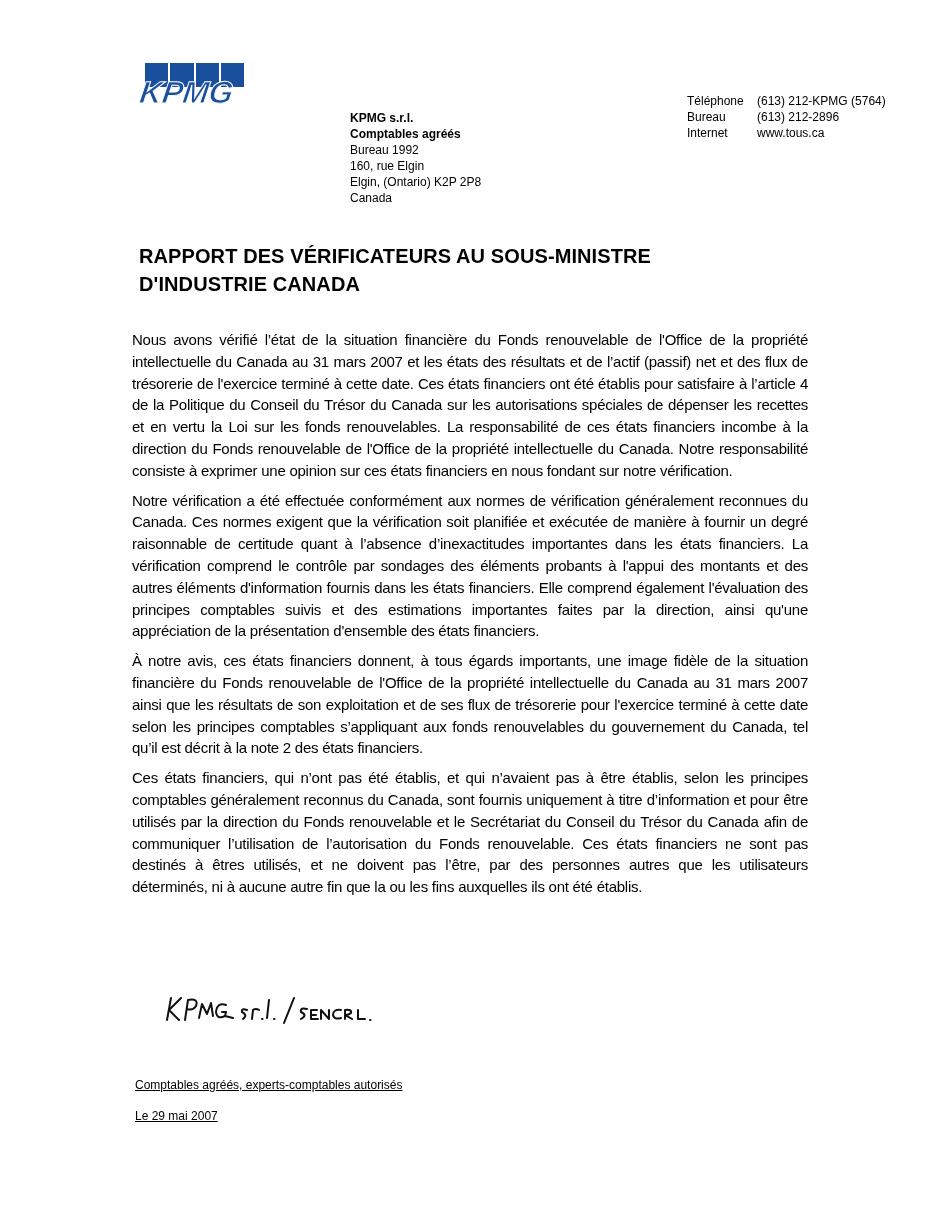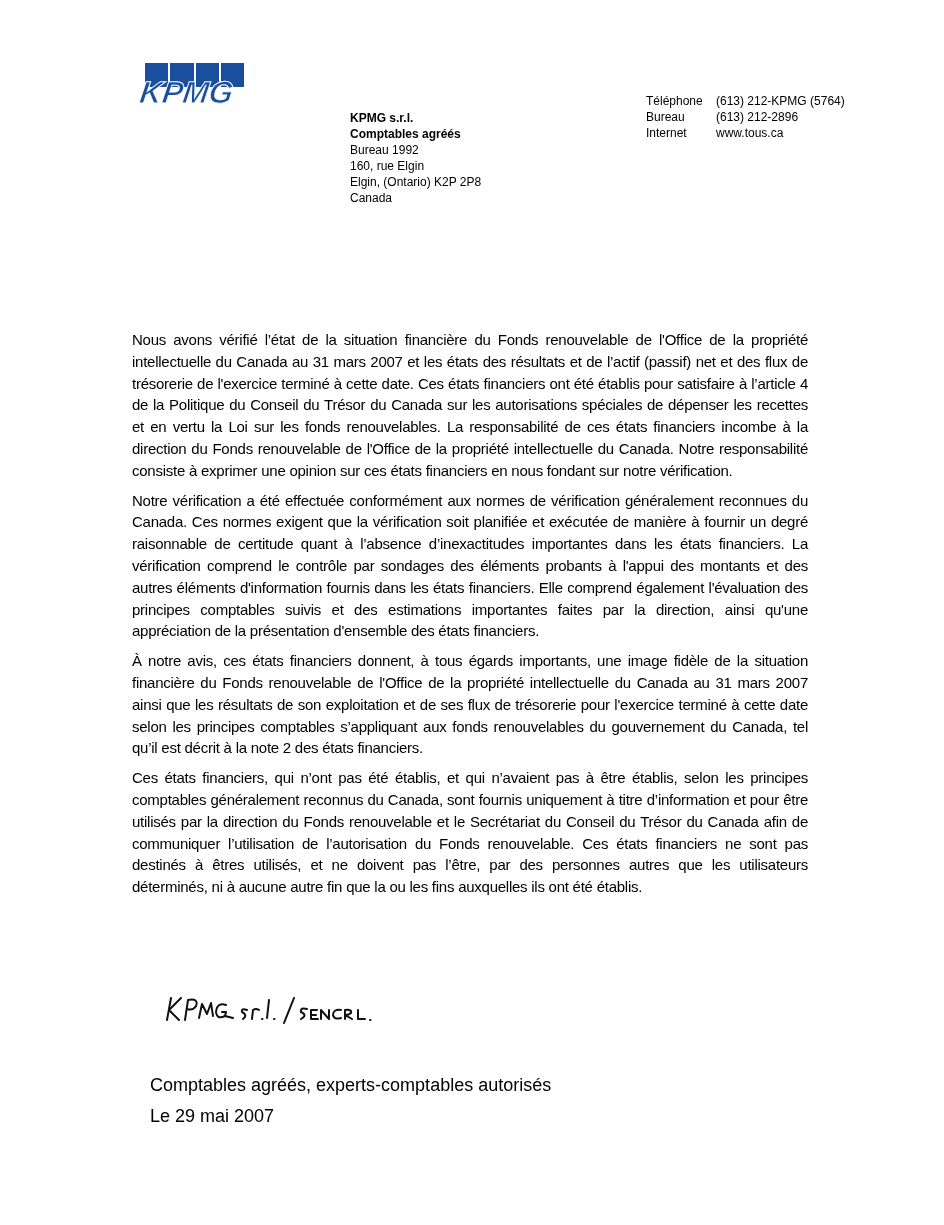--- a/index.html
+++ b/index.html
@@ -8,30 +8,30 @@
   .logo { position: absolute; left: 140px; top: 63px; width: 104px; height: 42px; }
   .logo .blocks { position: absolute; left: 5px; top: 0; width: 99px; height: 24px; display: flex; gap: 2px; }
   .logo .blocks span { flex: 1; background: #1a4f9e; display: block; }
   .logo .wordmark { position: absolute; left: 0; top: 14px; font-family: "Liberation Sans", sans-serif; font-weight: bold; font-style: italic; font-size: 31px; letter-spacing: 0px; color: #1a4f9e; line-height: 1; -webkit-text-stroke: 1px #ffffff; text-shadow: 0 0 0 #1a4f9e; transform: skewX(-8deg); }
 
   .address { position: absolute; left: 350px; top: 110px; font-size: 12px; line-height: 16px; }
   .address .bold { font-weight: bold; }
 
   .contact { position: absolute; left: 646px; top: 93px; font-size: 12px; line-height: 16px; }
   .contact .row { display: flex; }
-  .contact .label { width: 70px; }
+  .contact .label { width: 70px; margin-left: 41px; }
 
   .title { position: absolute; left: 139px; top: 242px; font-size: 20px; font-weight: bold; line-height: 28px; letter-spacing: 0.1px; }
 
   .body { position: absolute; left: 132px; top: 329px; width: 676px; font-family: "Liberation Sans", sans-serif; font-size: 15px; line-height: 21.8px; text-align: justify; letter-spacing: -0.25px; }
   .body p { margin: 0 0 8px 0; }
 
   .signature { position: absolute; left: 163px; top: 990px; width: 250px; height: 42px; }
 
-  .footer { position: absolute; left: 150px; top: 1070px; font-size: 18px; line-height: 31px; }
+  .footer { position: absolute; left: 135px; top: 1070px; font-size: 12px; line-height: 31px; text-decoration: underline; }
 </style>
 </head>
 <body>
 
 <div class="logo">
   <div class="blocks">
     <span></span>
     <span></span>
     <span></span>
     <span></span>
@@ -57,20 +57,22 @@
     <span class="label">Bureau</span>
     <span>(613) 212-2896</span>
   </div>
   <div class="row">
     <span class="label">Internet</span>
     <span>www.tous.ca</span>
   </div>
 </div>
 
 <div class="title">
+  <div>RAPPORT DES VÉRIFICATEURS AU SOUS-MINISTRE</div>
+  <div>D'INDUSTRIE CANADA</div>
 </div>
 
 <div class="body">
   <p>Nous avons vérifié l’état de la situation financière du Fonds renouvelable de l'Office de la propriété intellectuelle du Canada au 31 mars 2007 et les états des résultats et de l’actif (passif) net et des flux de trésorerie de l'exercice terminé à cette date.  Ces états financiers ont été établis pour satisfaire à l’article 4 de la Politique du Conseil du Trésor du Canada sur les autorisations spéciales de dépenser les recettes et en vertu la Loi sur les fonds renouvelables.  La responsabilité de ces états financiers incombe à la direction du Fonds renouvelable de l'Office de la propriété intellectuelle du Canada.  Notre responsabilité consiste à exprimer une opinion sur ces états financiers en nous fondant sur notre vérification.</p>
   <p>Notre vérification a été effectuée conformément aux normes de vérification généralement reconnues du Canada.  Ces normes exigent que la vérification soit planifiée et exécutée de manière à fournir un degré raisonnable de certitude quant à l’absence d’inexactitudes importantes dans les états financiers.  La vérification comprend le contrôle par sondages des éléments probants à l'appui des montants et des autres éléments d'information fournis dans les états financiers.  Elle comprend également l'évaluation des principes comptables suivis et des estimations importantes faites par la direction, ainsi qu'une appréciation de la présentation d'ensemble des états financiers.</p>
   <p>À notre avis, ces états financiers donnent, à tous égards importants, une image fidèle de la situation financière du Fonds renouvelable de l'Office de la propriété intellectuelle du Canada au 31 mars 2007 ainsi que les résultats de son exploitation et de ses flux de trésorerie pour l'exercice terminé à cette date selon les principes comptables s’appliquant aux fonds renouvelables du gouvernement du Canada, tel qu’il est décrit à la note 2 des états financiers.</p>
   <p>Ces états financiers, qui n’ont pas été établis, et qui n’avaient pas à être établis, selon les principes comptables généralement reconnus du Canada, sont fournis uniquement à titre d’information et pour être utilisés par la direction du Fonds renouvelable et le Secrétariat du Conseil du Trésor du Canada afin de communiquer l’utilisation de l’autorisation du Fonds renouvelable.  Ces états financiers ne sont pas destinés à êtres utilisés, et ne doivent pas l’être, par des personnes autres que les utilisateurs déterminés, ni à aucune autre fin que la ou les fins auxquelles ils ont été établis.</p>
 </div>
 
 <svg class="signature" viewBox="0 0 250 42">

